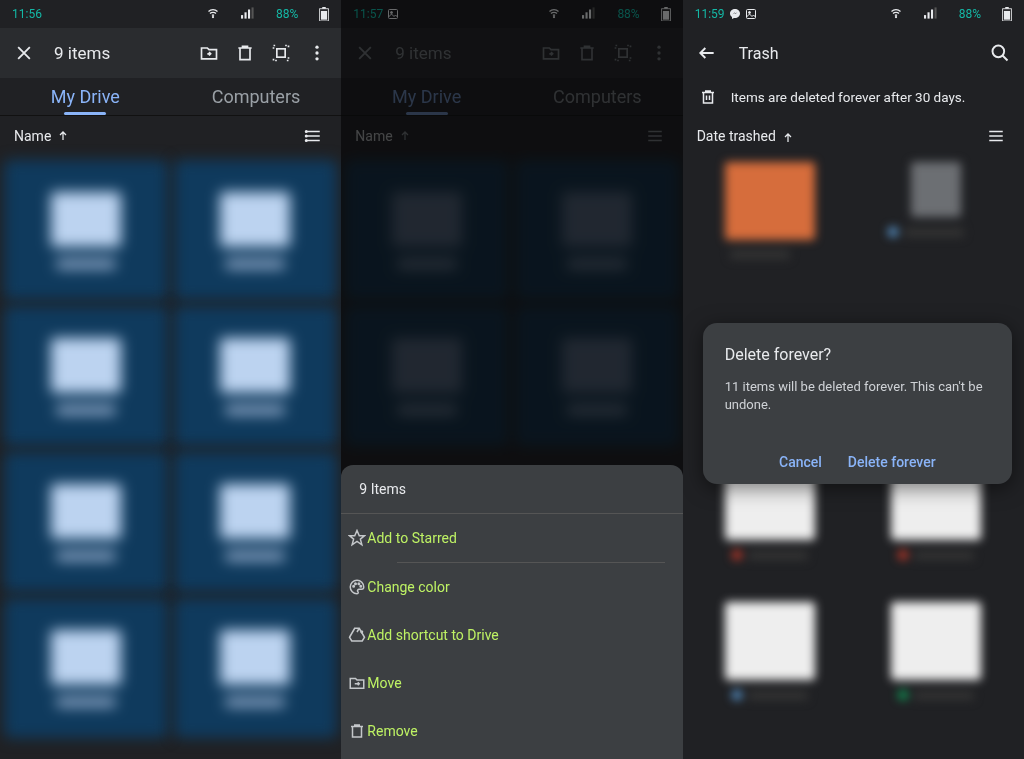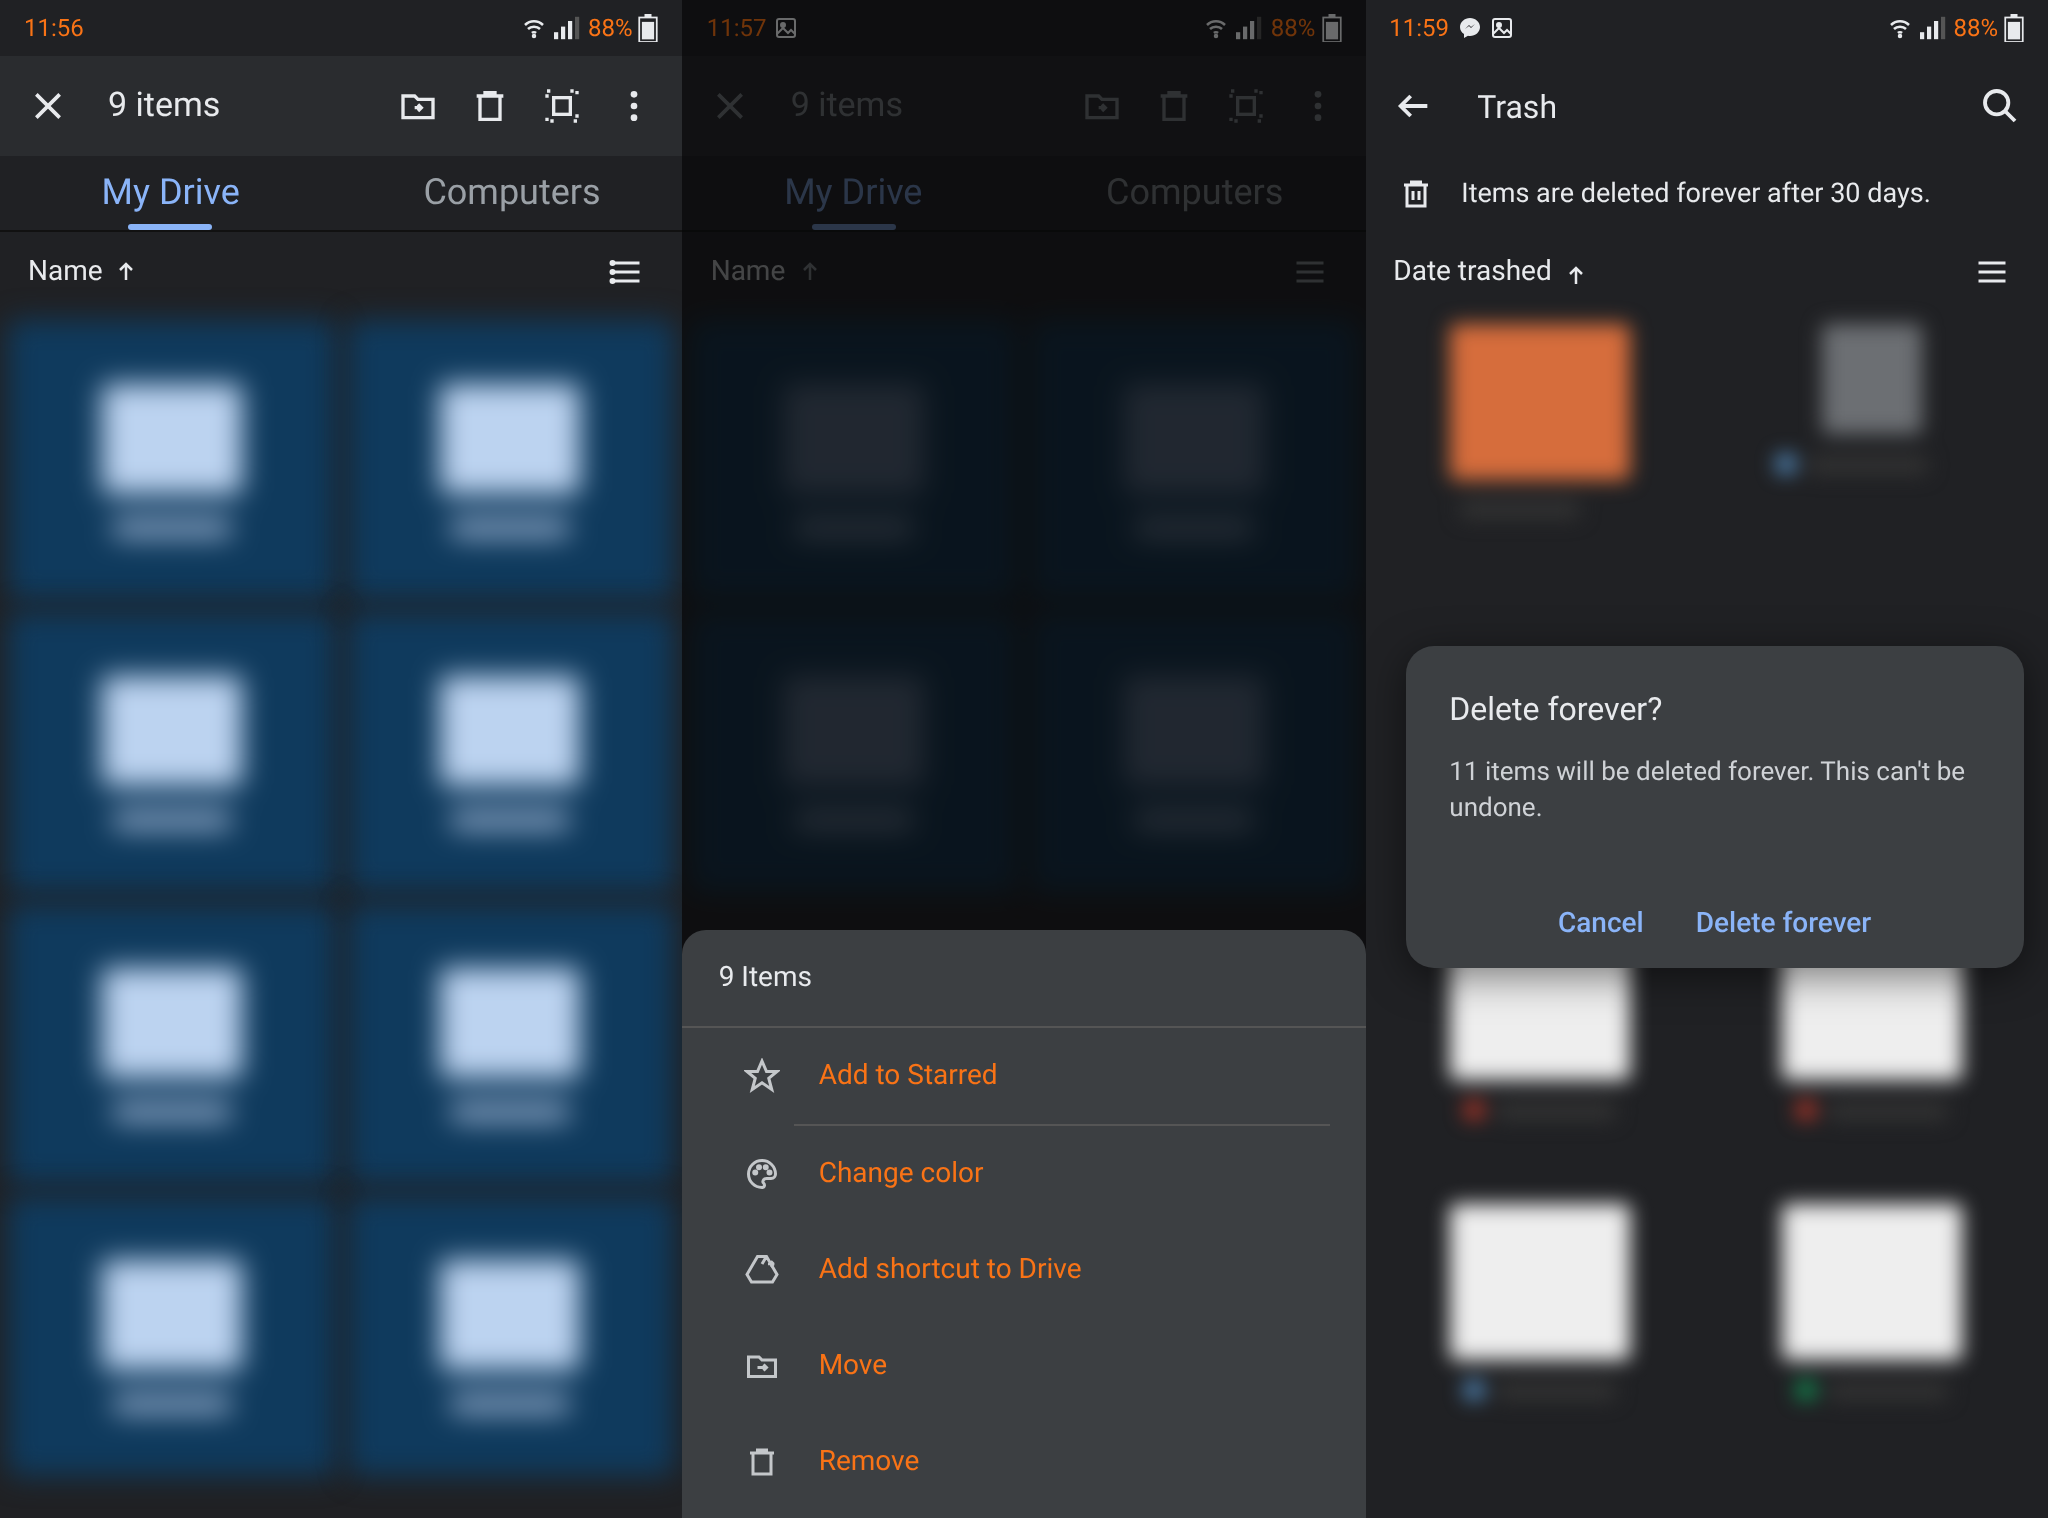--- a/index.html
+++ b/index.html
@@ -20,25 +20,25 @@
     flex-shrink: 0;
     overflow: hidden;
   }
   .status-bar {
     height: 28px;
     display: flex;
     align-items: center;
     justify-content: space-between;
     padding: 0 12px;
     font-size: 12px;
-    color: #f97316;
+    color: #14b8a6;
     background: #202124;
   }
   .status-left { display: flex; align-items: center; gap: 4px; }
-  .status-right { display: flex; align-items: center; gap: 3px; }
+  .status-right { display: flex; gap: 21px; }
   .status-right span { font-size: 12px; }
 
   .toolbar {
     height: 50px;
     display: flex;
     align-items: center;
     padding: 0 10px;
     background: #2a2c2f;
     gap: 8px;
   }
@@ -138,24 +138,23 @@
   }
   .sheet-header {
     padding: 16px 18px;
     font-size: 14px;
     color: #e8eaed;
     border-bottom: 1px solid #555;
   }
   .sheet-item {
     display: flex;
     align-items: center;
-    gap: 18px;
-    padding: 14px 30px;
+    padding: 14px 6px;
     font-size: 14px;
-    color: #f97316;
+    color: #bef264;
   }
   .sheet-sep {
     border-bottom: 1px solid #555;
     margin: 0 18px 0 56px;
   }
   .sheet-item .ic { width: 20px; height: 20px; color: #c4c7ca; display:flex;align-items:center;justify-content:center;}
 
   
   .toolbar3 {
     height: 50px;

